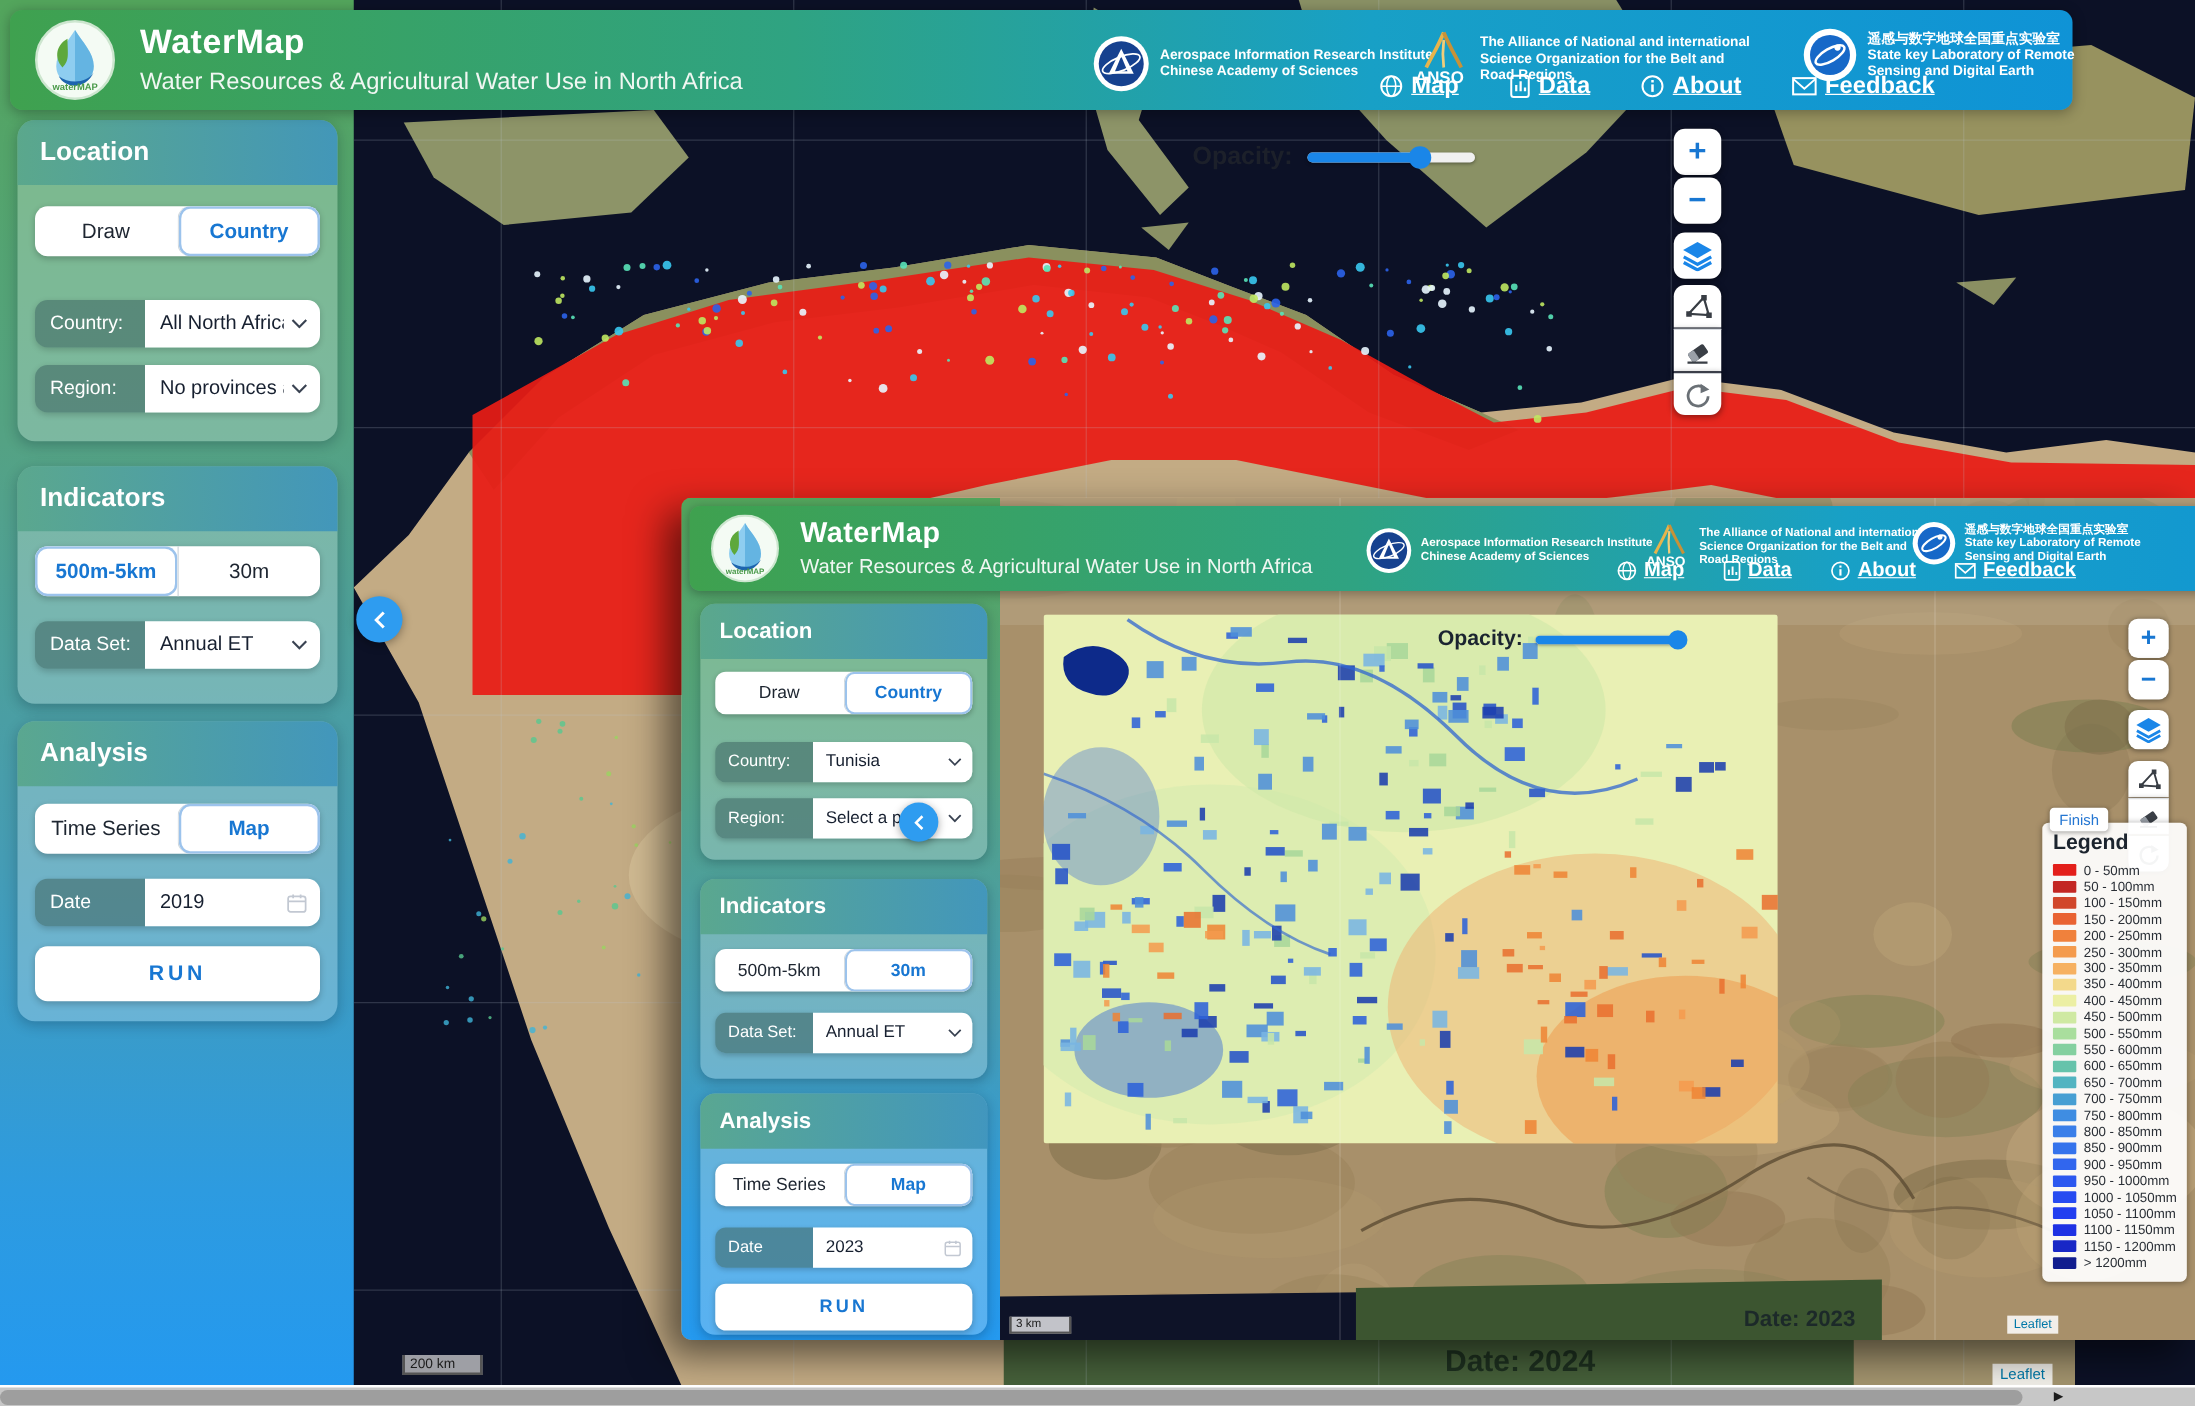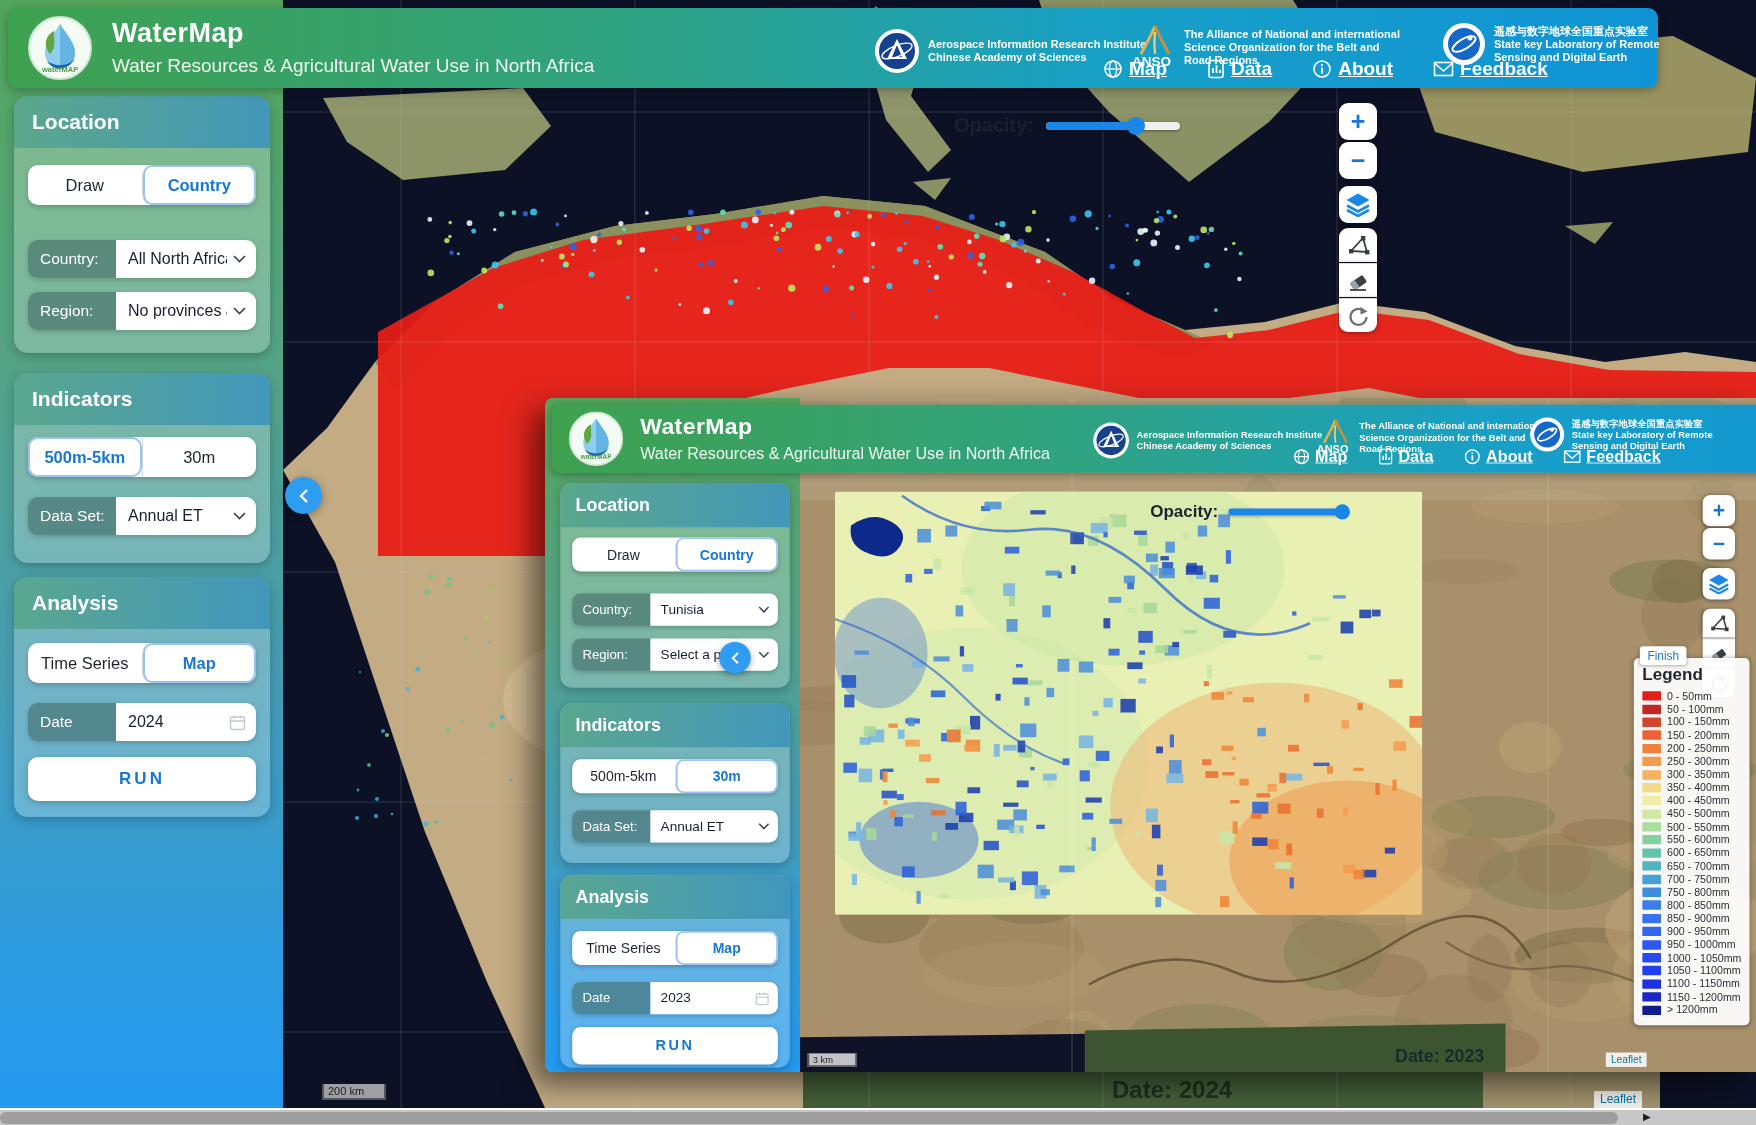--- a/index.html
+++ b/index.html
@@ -88,21 +88,21 @@
   .opac .lbl{font-size:20px;font-weight:700;color:rgba(32,36,44,.8);}
   .wi .opac .lbl{color:#1b2430;}
   .slider{position:relative;width:134px;height:8px;border-radius:4px;background:#f0f0f0;
           box-shadow:0 1px 3px rgba(0,0,0,.4);cursor:pointer;}
   .slider .fill{height:100%;border-radius:4px;background:#1a86e8;}
   .slider .thumb{position:absolute;top:-5px;width:18px;height:18px;border-radius:50%;background:#1a86e8;}
   .scalebar{position:absolute;background:rgba(215,215,215,.72);border:2px solid #555;border-top:none;
             font-size:11px;color:#1c1c1c;padding:1px 6px 0 4px;line-height:13px;z-index:2;}
   .wo .scalebar{left:322px;top:1084px;width:64px;} .wi .scalebar{left:309px;top:771px;width:58px;background:rgba(255,255,255,.75);}
   .datecap{position:absolute;font-weight:600;z-index:2;color:rgba(22,34,40,.85);}
-  .wo .datecap{left:1112px;top:1076px;font-size:24px;color:rgba(18,34,24,.75);}
+  .wo .datecap{left:1156px;top:1076px;font-size:24px;color:rgba(18,34,24,.75);}
   .wi .datecap{left:1000px;top:762px;font-size:21px;}
   .leaflet{position:absolute;background:rgba(255,255,255,.85);color:#0078a8;font-size:12px;
            padding:1px 6px 2px;z-index:2;}
   .wo .leaflet{left:1594px;top:1091px;} .wi .leaflet{left:1248px;top:770px;}
 
   
   .legend{position:absolute;left:1281px;top:306px;width:136px;background:rgba(255,255,255,.93);
           border-radius:6px;box-shadow:0 1px 6px rgba(0,0,0,.35);padding:8px 6px 10px 10px;z-index:4;}
   .legend h3{font-size:20px;font-weight:700;color:#1c242e;margin:0 0 6px 0;}
   .lrow{display:flex;align-items:center;gap:7px;height:15.4px;}
@@ -516,21 +516,21 @@
 
     <section class="panel p-ana">
       <div class="phead">Analysis</div>
       <div class="seg">
         <div class="segbtn">Time Series</div>
         <div class="segbtn active">Map</div>
       </div>
       <div class="row row-date">
         <div class="chip">Date</div>
         <div class="field">
-          <span class="val">2024</span>
+          <span class="val">2019</span>
           <svg width="17" height="17" viewBox="0 0 17 17">
             <rect x="1.5" y="3" width="14" height="12.5" rx="2" fill="none" stroke="#c2c8d2" stroke-width="1.4"></rect>
             <line x1="1.5" y1="7" x2="15.5" y2="7" stroke="#c2c8d2" stroke-width="1.4"></line>
             <line x1="5.5" y1="1.5" x2="5.5" y2="4.5" stroke="#c2c8d2" stroke-width="1.4"></line>
             <line x1="11.5" y1="1.5" x2="11.5" y2="4.5" stroke="#c2c8d2" stroke-width="1.4"></line>
             </svg>
         </div>
       </div>
       <div class="runbtn">RUN</div>
     </section>

